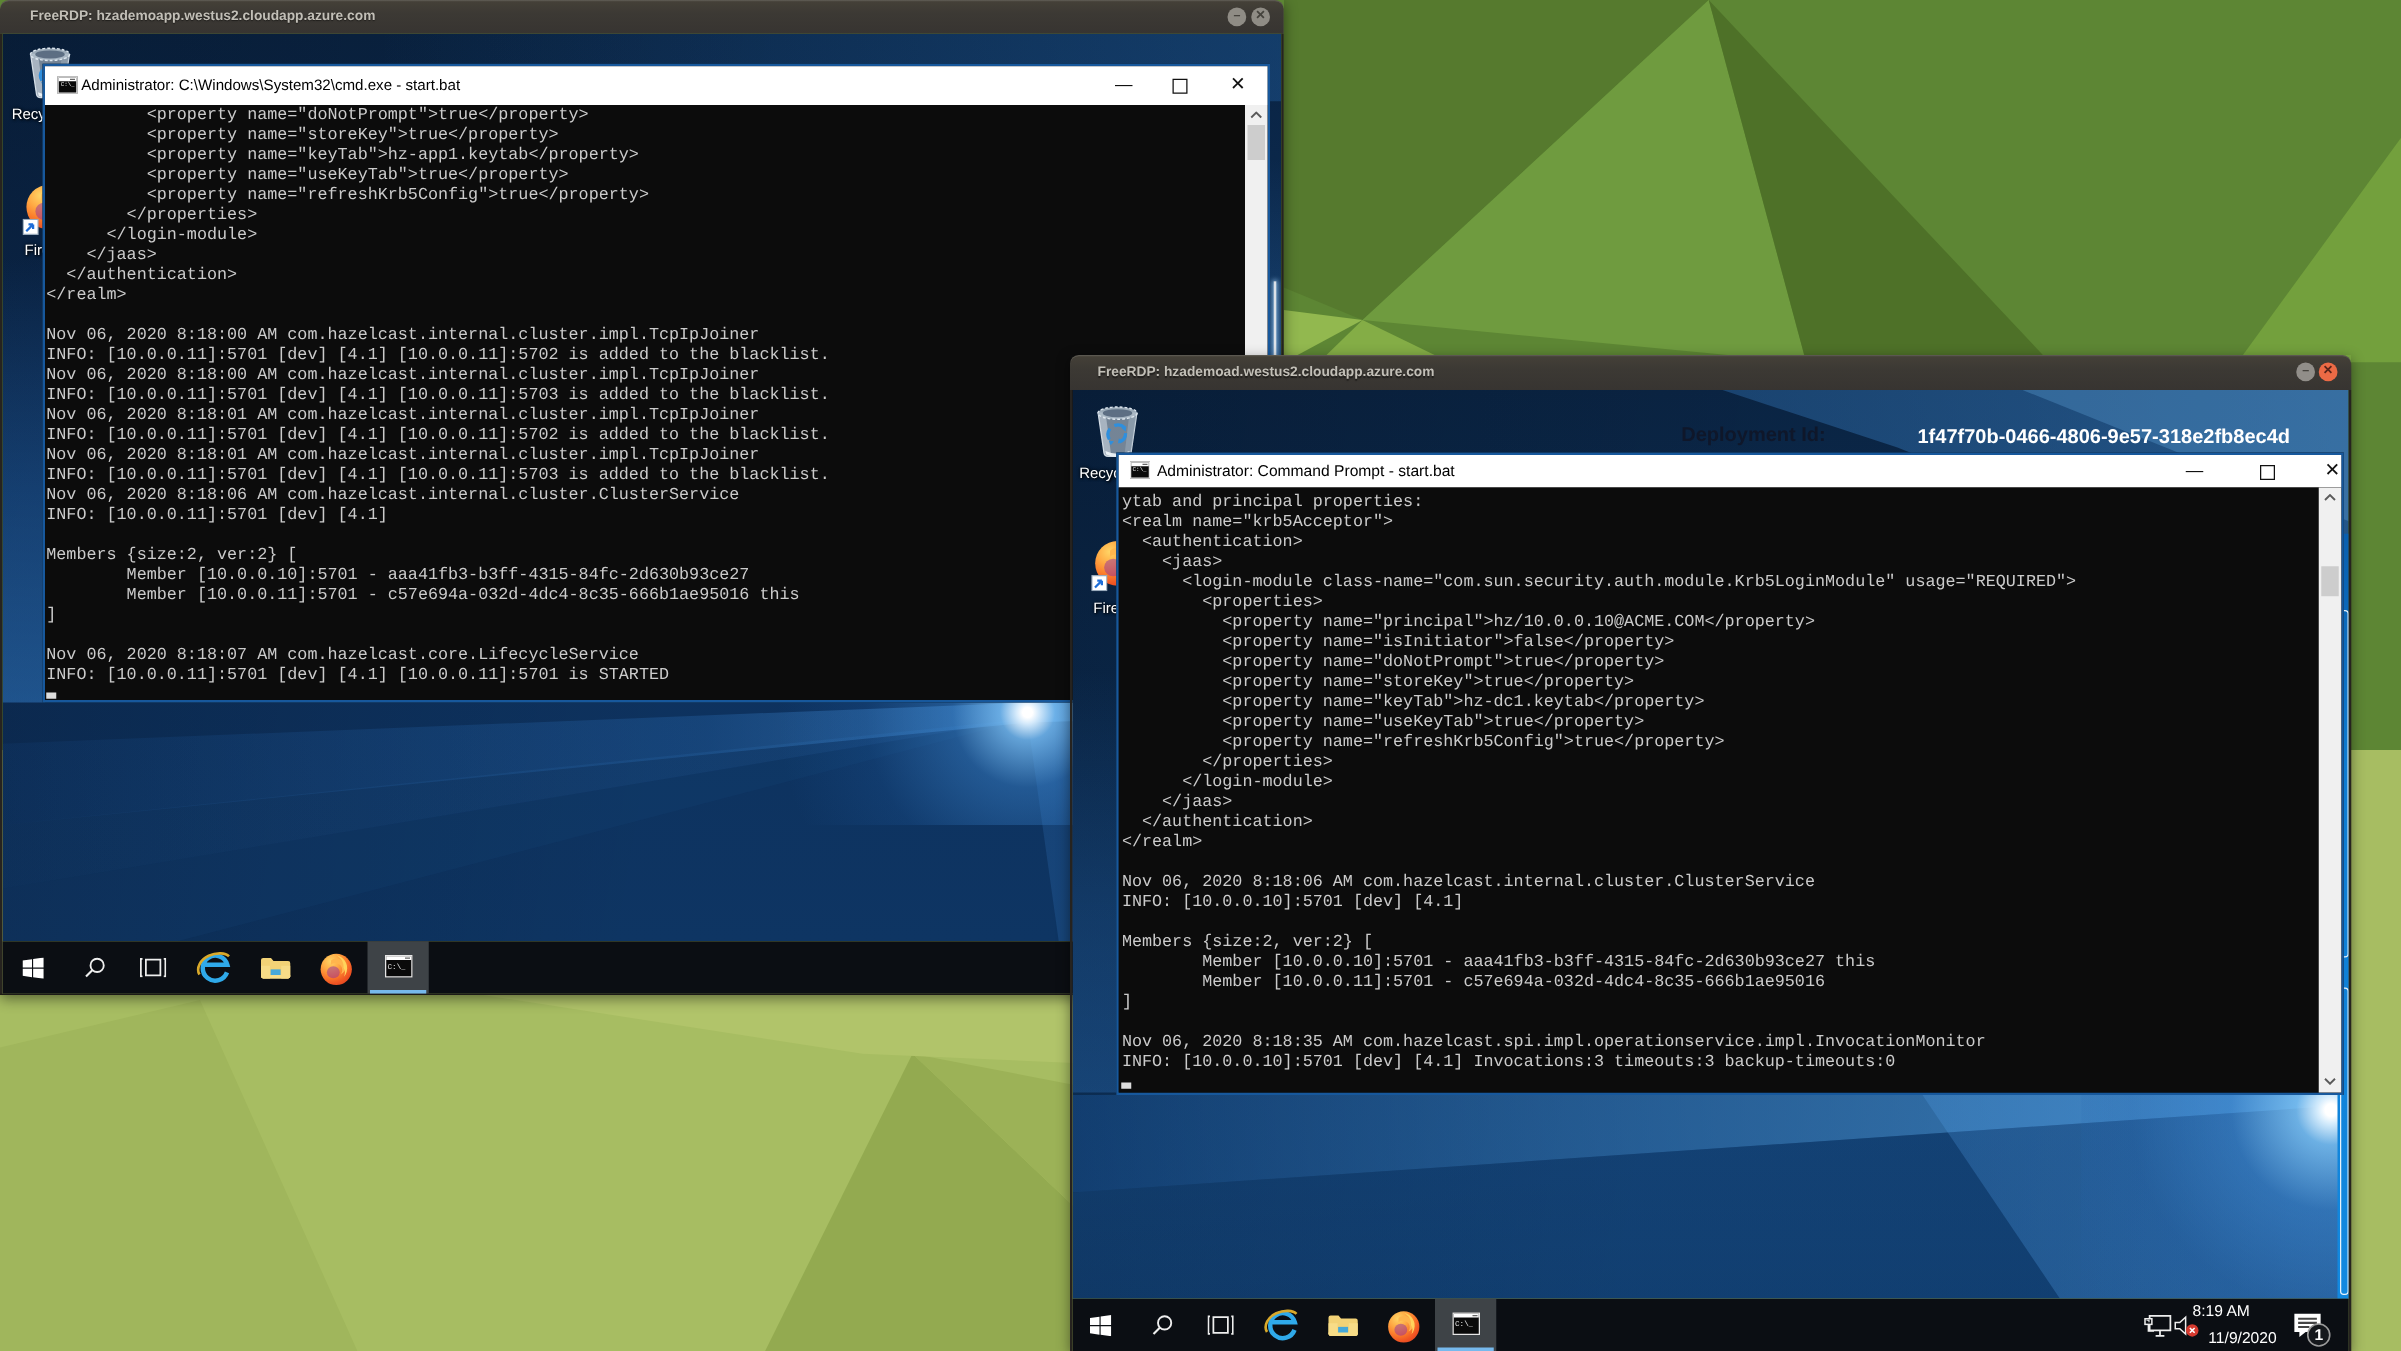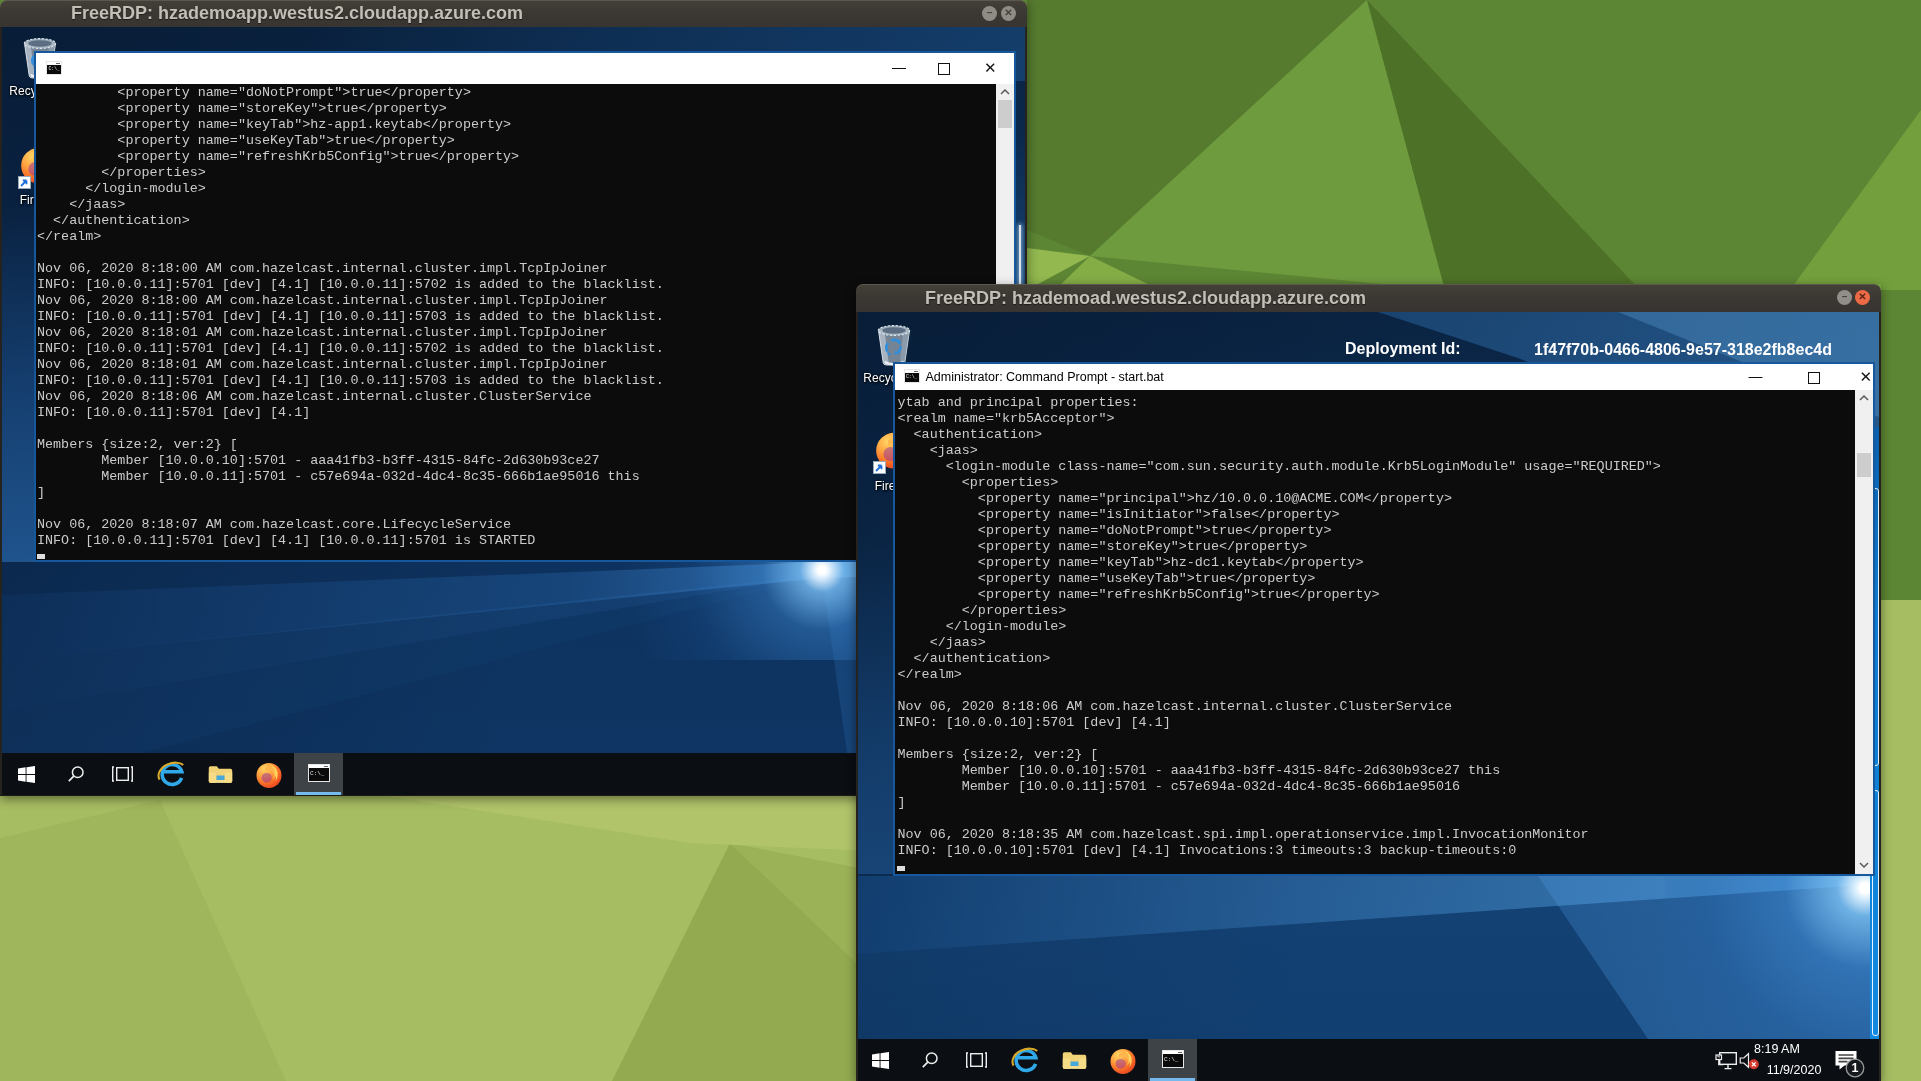--- a/index.html
+++ b/index.html
@@ -1,20 +1,20 @@
 <!DOCTYPE html>
 <html><head><meta charset="utf-8">
 <style>
 html,body{margin:0;padding:0;overflow:hidden;}
 body{width:1921px;height:1081px;position:relative;font-family:"Liberation Sans",sans-serif;background:#5d8634;}
 .abs{position:absolute;}
 .tri{position:absolute;left:0;top:0;width:1921px;height:1081px;}
 
 .frdp-tb{position:absolute;left:0;top:0;right:0;background:linear-gradient(#454138,#3c3934 40%,#373431);border-radius:7px 7px 0 0;box-shadow:inset 0 1px 0 rgba(255,255,255,.12);}
-.frdp-title{position:absolute;left:24px;top:0;font-weight:bold;font-size:18px;color:#c2bfb7;text-shadow:0 1px 1px rgba(0,0,0,.5);margin-left:47px;}
+.frdp-title{position:absolute;left:24px;top:0;font-weight:bold;font-size:11px;color:#c2bfb7;text-shadow:0 1px 1px rgba(0,0,0,.5);}
 .wbtn{position:absolute;width:15px;height:15px;border-radius:50%;}
 .wbtn span{position:absolute;left:0;top:0;width:15px;height:15px;line-height:14px;text-align:center;font-size:10px;font-weight:bold;}
 
 .cmdwin{position:absolute;border:2px solid #17589c;background:#0c0c0c;}
 .cmdtitle{position:absolute;left:0;top:0;right:0;background:#fff;}
 .cmdtext{position:absolute;font-size:12.5px;color:#000;}
 .cmdglyph{position:absolute;color:#111;font-size:13px;}
 pre.con{position:absolute;margin:0;font-family:"Liberation Mono",monospace;font-size:13.4px;line-height:16px;color:#cbcbcb;}
 .sbar{position:absolute;background:#f0f0f0;}
 .sarrow{position:absolute;left:0;width:18px;text-align:center;color:#606060;font-size:8px;font-family:"Liberation Sans",sans-serif;}
@@ -108,20 +108,21 @@
 
     <div id="cmd1" class="cmdwin" style="left:32px;top:24px;width:978px;height:507px;">
       <div class="cmdtitle" style="height:31px;">
         <div id="cmdico1" class="abs" style="left:10px;top:8px;">
             <div style="position:relative;width:16px;height:14px;background:#0a0a0a;border:1px solid #e6e6e6;box-sizing:border-box;">
               <div style="position:absolute;left:0;top:0;right:0;height:2.5px;background:#fff;"></div>
               <div style="position:absolute;right:1px;top:0.5px;width:4px;height:1.2px;background:#666;"></div>
               <div style="position:absolute;left:1.5px;top:3.5px;color:#eee;font-family:'Liberation Mono',monospace;font-size:4.760000000000001px;line-height:6.3px;">C:\<span style="font-size:4.2px;">_</span></div>
             </div>
           </div>
+        <div class="cmdtext" style="left:29px;top:0;line-height:31px;font-size:12.1px;">Administrator: C:\Windows\System32\cmd.exe - start.bat</div>
         <div class="cmdglyph" style="left:856px;top:0;line-height:29px;font-size:14px;">—</div>
         <div class="abs" style="left:902px;top:10px;width:10px;height:10px;border:1.2px solid #111;"></div>
         <div class="cmdglyph" style="left:948px;top:0;line-height:30px;font-size:15px;">✕</div>
       </div>
       <div class="abs" style="left:0;top:31px;width:978px;height:476px;background:#0c0c0c;">
         <pre class="con" id="con1" style="left:1px;top:1px;">          &lt;property name="doNotPrompt"&gt;true&lt;/property&gt;
           &lt;property name="storeKey"&gt;true&lt;/property&gt;
           &lt;property name="keyTab"&gt;hz-app1.keytab&lt;/property&gt;
           &lt;property name="useKeyTab"&gt;true&lt;/property&gt;
           &lt;property name="refreshKrb5Config"&gt;true&lt;/property&gt;
@@ -247,21 +248,21 @@
     <div class="tri" style="width:1021px;height:727px;background:linear-gradient(to right,rgba(30,95,170,.35),rgba(95,180,248,.58));clip-path:polygon(0 564px,1021px 562px,1021px 572px,0 642px);"></div>
     <div class="tri" style="width:1021px;height:727px;background:linear-gradient(to bottom,rgba(50,130,210,.42),rgba(30,95,170,.20));clip-path:polygon(0 642px,1021px 572px,1021px 727px,0 727px);"></div>
     <div class="tri" style="width:1021px;height:727px;background:linear-gradient(to right,rgba(70,150,225,0),rgba(85,165,240,.35));clip-path:polygon(680px 564px,1021px 564px,1021px 727px,790px 727px);"></div>
     <div class="abs" style="left:995px;top:150px;width:26px;height:426px;background:linear-gradient(to bottom,rgba(70,155,230,0),rgba(75,160,235,.5) 85%,rgba(100,180,245,.6));"></div>
     <div class="abs" style="left:807px;top:426px;width:214px;height:301px;background:radial-gradient(circle at 200px 150px,#ffffff 0 5px,#d5ecfc 11px,rgba(125,195,245,.8) 28px,rgba(60,135,210,.45) 80px,rgba(35,100,175,.2) 160px,rgba(0,0,0,0) 260px);"></div>
 
     <div class="abs" style="left:1012px;top:115px;width:9px;height:612px;background:linear-gradient(to bottom,#0a5fae,#0d7bd0 30%,#1289e0);"></div>
     <div class="abs" style="left:1014px;top:176px;width:5px;height:276px;border:1.6px solid rgba(255,255,255,.9);border-radius:3px;"></div>
     <div class="abs" style="left:1014px;top:478px;width:5px;height:244px;border:1.6px solid rgba(255,255,255,.9);border-radius:3px;"></div>
 
-    <div class="abs" style="left:487px;top:28px;font-weight:bold;font-size:16px;color:#ffffff;">Deployment Id:</div>
+    <div class="abs" style="left:487px;top:28px;font-weight:bold;font-size:16px;color:#0f172a;">Deployment Id:</div>
     <div class="abs" style="left:676px;top:29px;font-weight:bold;font-size:16px;color:#fff;">1f47f70b-0466-4806-9e57-318e2fb8ec4d</div>
 
     <div id="bin2" class="abs" style="left:16px;top:8px;"><svg width="40" height="48" viewBox="0 0 40 48">
           <path d="M4.5 10.5 H35.5 L30.8 42.5 Q30.4 45 27.5 45 H12.5 Q9.6 45 9.2 42.5 Z" fill="rgba(205,216,226,.55)" stroke="#cdd7e0" stroke-width="1"></path>
           <path d="M4.5 10.5 H10.5 L15 45 H12.5 Q9.6 45 9.2 42.5 Z" fill="rgba(230,238,244,.45)"></path>
           <path d="M35.5 10.5 H29.5 L25.5 45 H27.5 Q30.4 45 30.8 42.5 Z" fill="rgba(160,175,190,.5)"></path>
           <ellipse cx="20" cy="10.5" rx="15.7" ry="4.9" fill="rgba(172,186,198,.9)" stroke="#dde6ee" stroke-width="1.1" stroke-dasharray="2.2 1.6"></ellipse>
           <ellipse cx="20" cy="10.5" rx="11.8" ry="3.2" fill="rgba(88,106,128,.95)"></ellipse>
           <path d="M10.3 40.7 Q20 45.1 29.7 40.7 L29 43.5 Q20 47.5 11 43.5 Z" fill="rgba(242,247,251,.9)"></path>
           <g stroke="#2f8fdd" stroke-width="2.6" fill="none">

